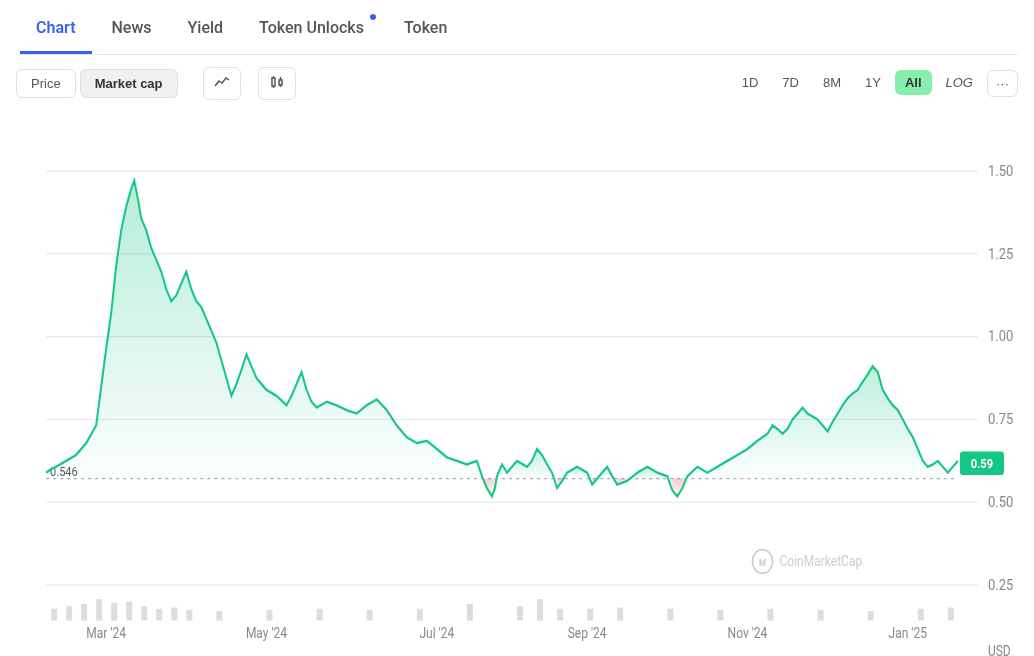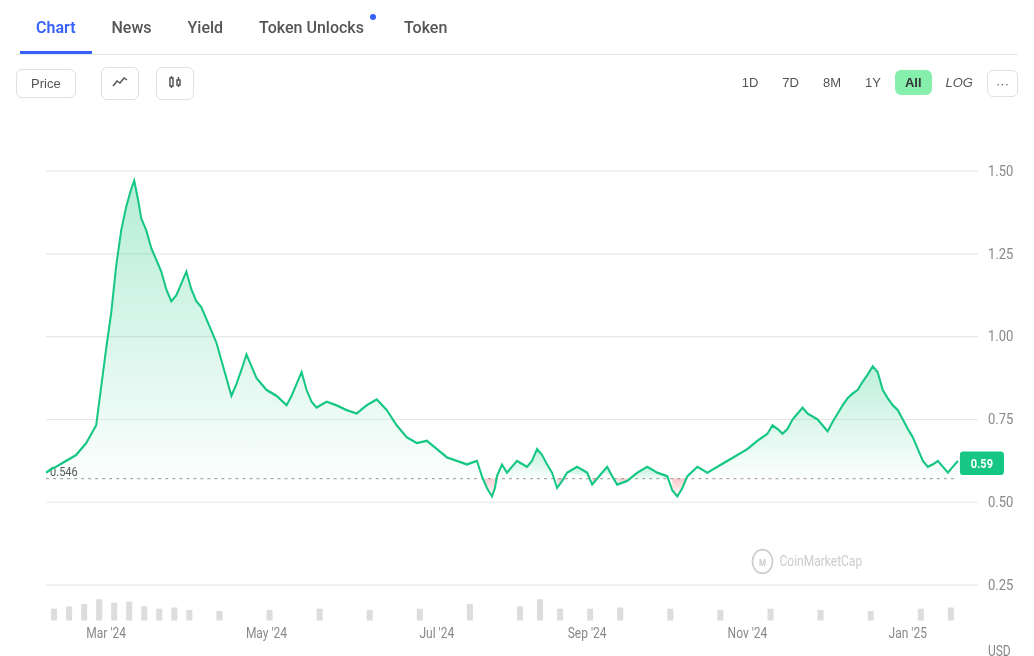--- a/index.html
+++ b/index.html
@@ -171,20 +171,21 @@
     <div class="tab-item" style="padding-right: 20px;">
       <span>Token Unlocks</span>
       <span class="dot"></span>
     </div>
     <div class="tab-item">Token</div>
   </nav>
 
   <div class="controls-bar">
     <div class="btn-group-left">
       <button class="btn">Price</button>
+      <button class="btn active">Market cap</button>
     </div>
     <button class="icon-btn">
       <span>
         <svg width="16" height="16" viewBox="0 0 16 16" fill="none">
           <polyline points="1,12 5,7 8,9 12,4 15,6" stroke="#555" stroke-width="1.5" fill="none"></polyline>
         </svg>
       </span>
     </button>
     <button class="icon-btn">
       <span>

